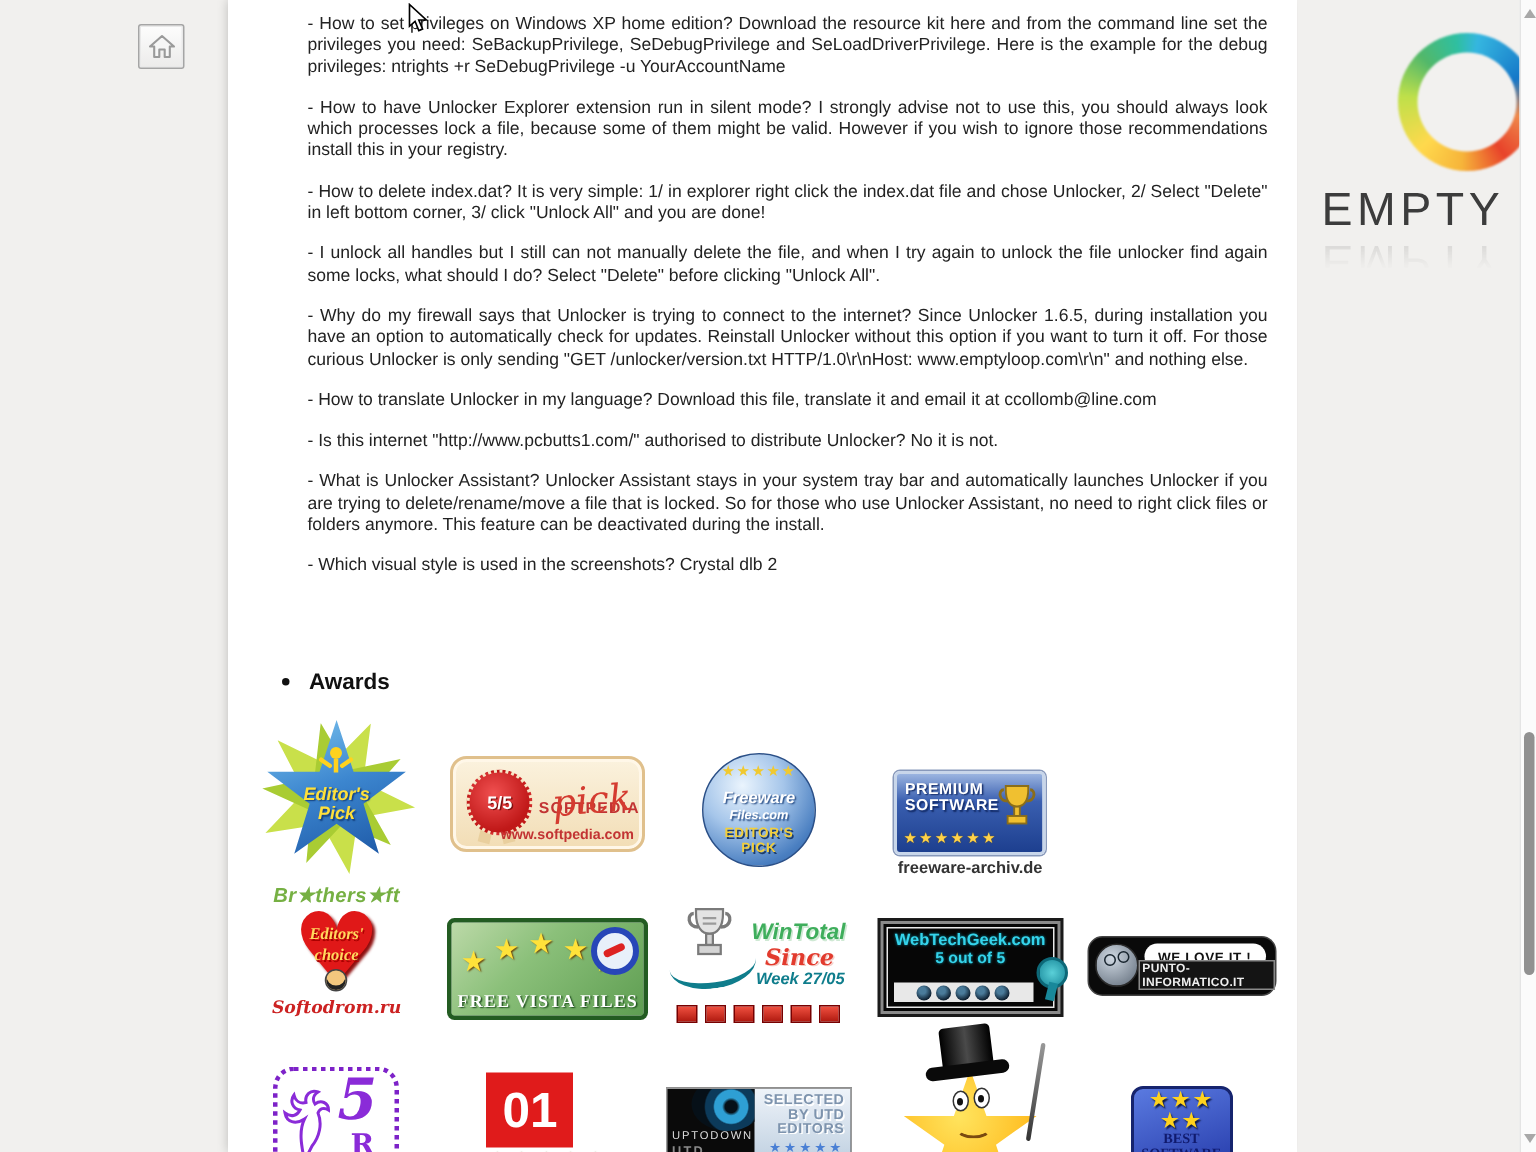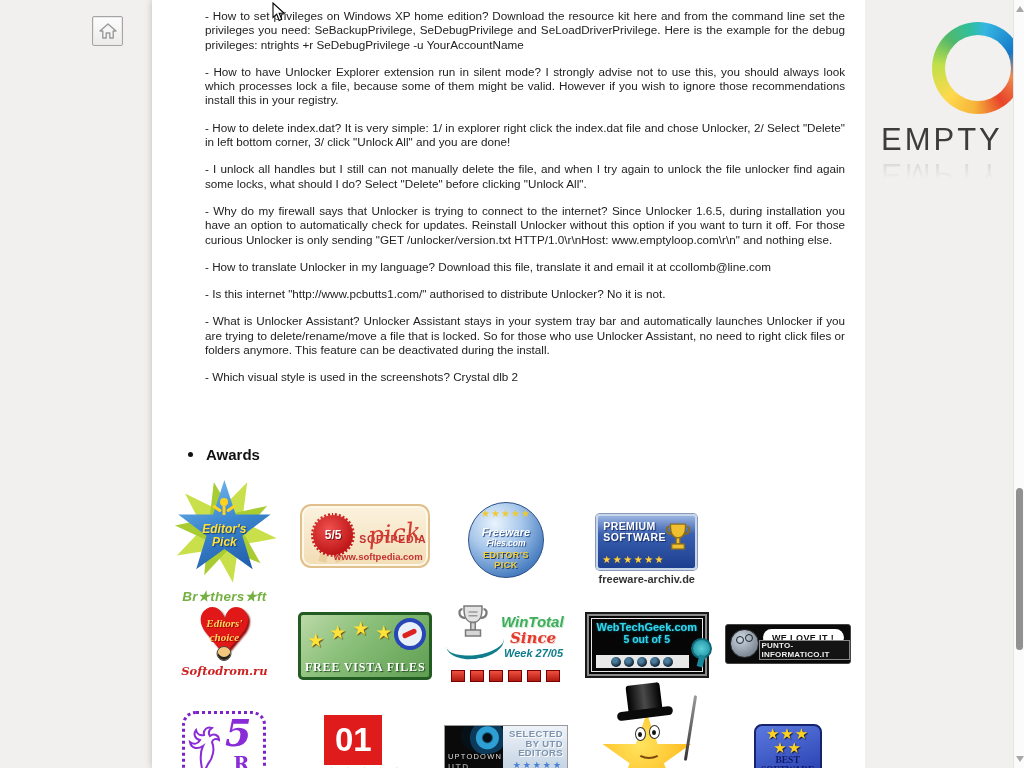--- a/index.html
+++ b/index.html
@@ -341,21 +341,21 @@
               <span></span>
               <span></span>
               <span></span>
           </div>
           <div class="wg-rib">
               <i></i>
             </div>
         </div>
       </div>
       <div class="cell">
-        <div class="pi" style="margin-top:25px;">
+        <div class="pi" style="margin-top:25px;border-radius:10px;">
           <div class="pi-logo">
               <i></i>
               <b></b>
             </div>
           <div class="pi-bub">
               <i></i>
               <span>WE LOVE IT !</span>
             </div>
           <div class="pi-site">PUNTO-INFORMATICO.IT</div>
         </div>

